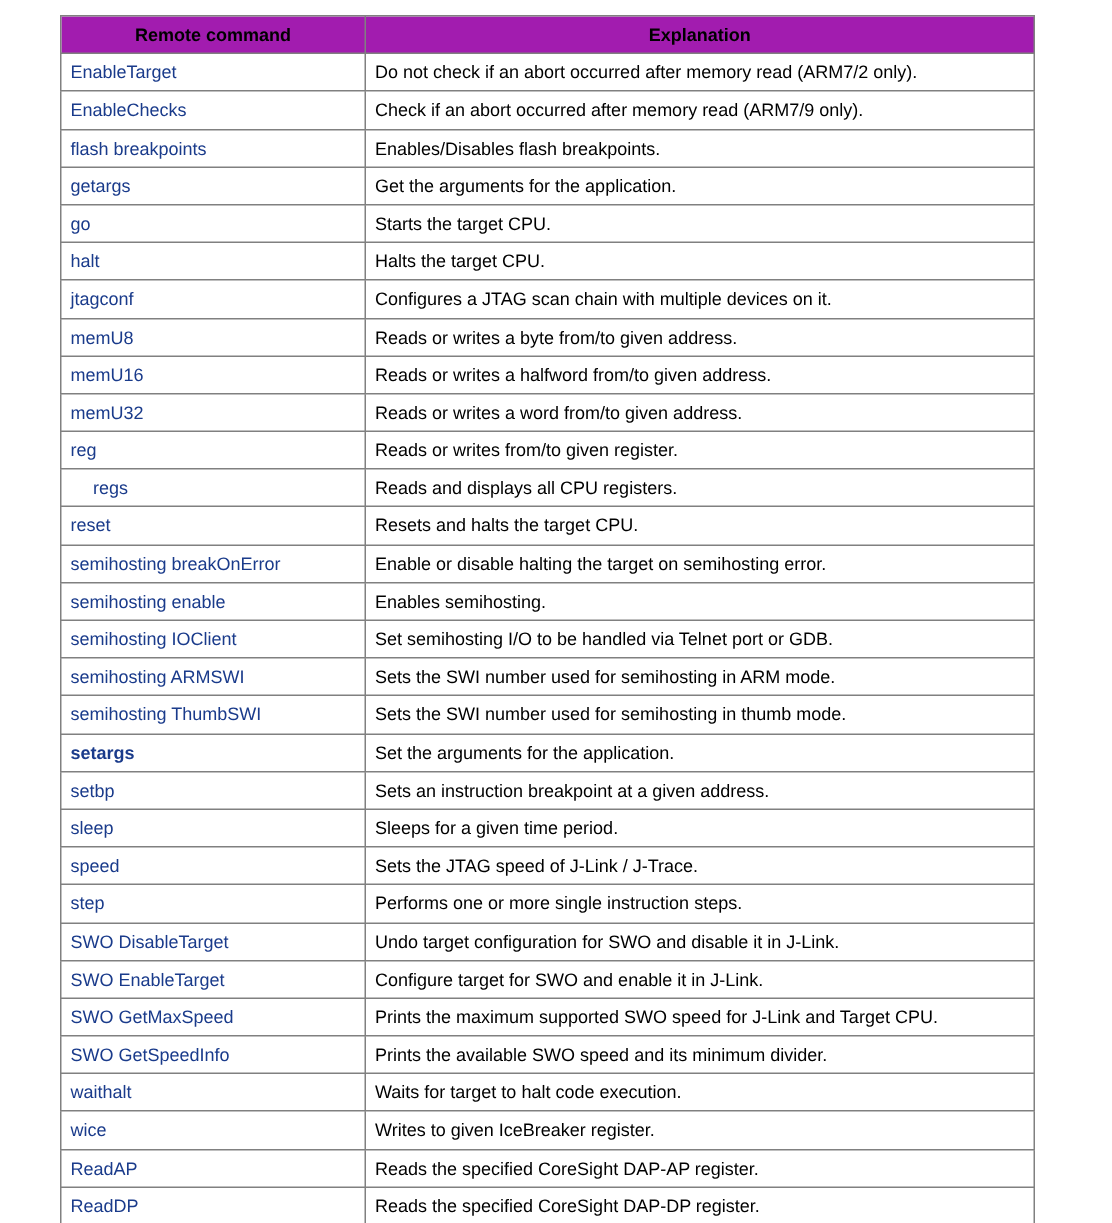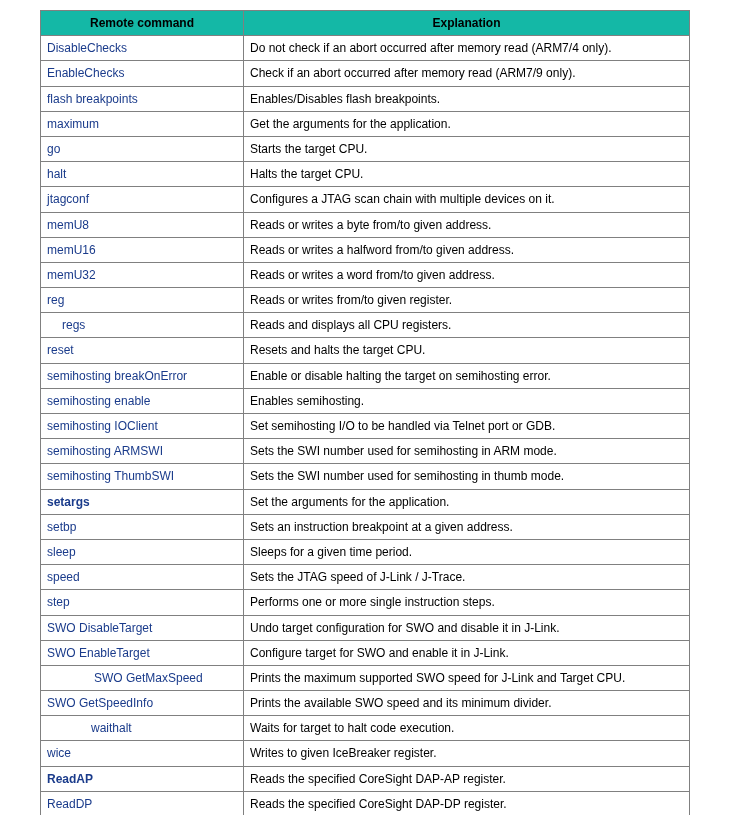--- a/index.html
+++ b/index.html
@@ -17,21 +17,21 @@
     }
     th, td {
       border: 1px solid #808080;
       padding: 4px 6px;
       text-align: left;
       vertical-align: middle;
       font-size: 12px;
       line-height: 1.35;
     }
     th {
-      background: #14b8a6;
+      background: #a21caf;
       font-weight: bold;
       text-align: center;
       color: #000;
     }
     th:first-child, td:first-child {
       width: 190px;
     }
     .cmd {
       color: #1a3b8b;
     }
@@ -41,33 +41,33 @@
 
 <table>
   <thead>
     <tr>
       <th>Remote command</th>
       <th>Explanation</th>
     </tr>
   </thead>
   <tbody id="rows-body">
       <tr>
-        <td><a class="cmd" href="#" style="text-decoration: none;">DisableChecks</a></td>
-        <td>Do not check if an abort occurred after memory read (ARM7/4 only).</td>
+        <td><a class="cmd" href="#" style="text-decoration: none;">EnableTarget</a></td>
+        <td>Do not check if an abort occurred after memory read (ARM7/2 only).</td>
       </tr>
       <tr>
         <td><a class="cmd" href="#" style="text-decoration: none;">EnableChecks</a></td>
         <td>Check if an abort occurred after memory read (ARM7/9 only).</td>
       </tr>
       <tr>
         <td><a class="cmd" href="#" style="text-decoration: none;">flash breakpoints</a></td>
         <td>Enables/Disables flash breakpoints.</td>
       </tr>
       <tr>
-        <td><a class="cmd" href="#" style="text-decoration: none;">maximum</a></td>
+        <td><a class="cmd" href="#" style="text-decoration: none;">getargs</a></td>
         <td>Get the arguments for the application.</td>
       </tr>
       <tr>
         <td><a class="cmd" href="#" style="text-decoration: none;">go</a></td>
         <td>Starts the target CPU.</td>
       </tr>
       <tr>
         <td><a class="cmd" href="#" style="text-decoration: none;">halt</a></td>
         <td>Halts the target CPU.</td>
       </tr>
@@ -141,37 +141,37 @@
       </tr>
       <tr>
         <td><a class="cmd" href="#" style="text-decoration: none;">SWO DisableTarget</a></td>
         <td>Undo target configuration for SWO and disable it in J-Link.</td>
       </tr>
       <tr>
         <td><a class="cmd" href="#" style="text-decoration: none;">SWO EnableTarget</a></td>
         <td>Configure target for SWO and enable it in J-Link.</td>
       </tr>
       <tr>
-        <td><a class="cmd" href="#" style="text-decoration: none; margin-left: 47px;">SWO GetMaxSpeed</a></td>
+        <td><a class="cmd" href="#" style="text-decoration: none;">SWO GetMaxSpeed</a></td>
         <td>Prints the maximum supported SWO speed for J-Link and Target CPU.</td>
       </tr>
       <tr>
         <td><a class="cmd" href="#" style="text-decoration: none;">SWO GetSpeedInfo</a></td>
         <td>Prints the available SWO speed and its minimum divider.</td>
       </tr>
       <tr>
-        <td><a class="cmd" href="#" style="text-decoration: none; margin-left: 44px;">waithalt</a></td>
+        <td><a class="cmd" href="#" style="text-decoration: none;">waithalt</a></td>
         <td>Waits for target to halt code execution.</td>
       </tr>
       <tr>
         <td><a class="cmd" href="#" style="text-decoration: none;">wice</a></td>
         <td>Writes to given IceBreaker register.</td>
       </tr>
       <tr>
-        <td><a class="cmd" href="#" style="text-decoration: none; font-weight: bold;">ReadAP</a></td>
+        <td><a class="cmd" href="#" style="text-decoration: none;">ReadAP</a></td>
         <td>Reads the specified CoreSight DAP-AP register.</td>
       </tr>
       <tr>
         <td><a class="cmd" href="#" style="text-decoration: none;">ReadDP</a></td>
         <td>Reads the specified CoreSight DAP-DP register.</td>
       </tr>
     </tbody>
 </table>
 
 </body></html>

